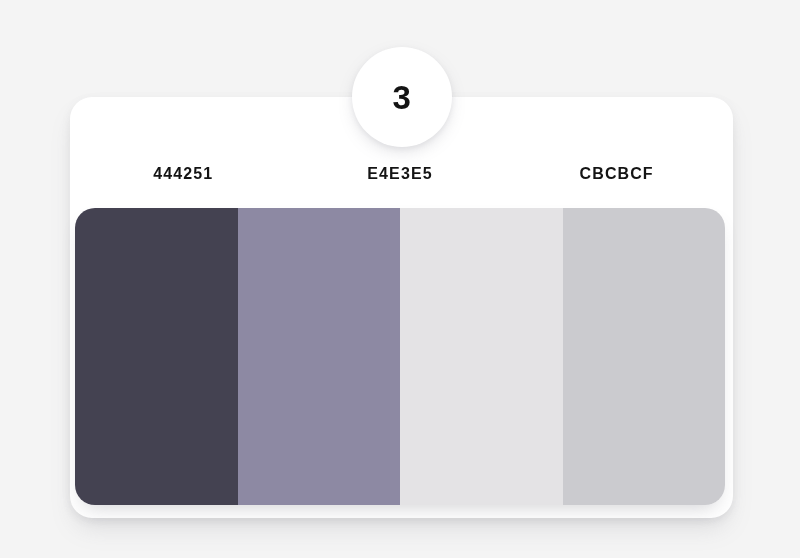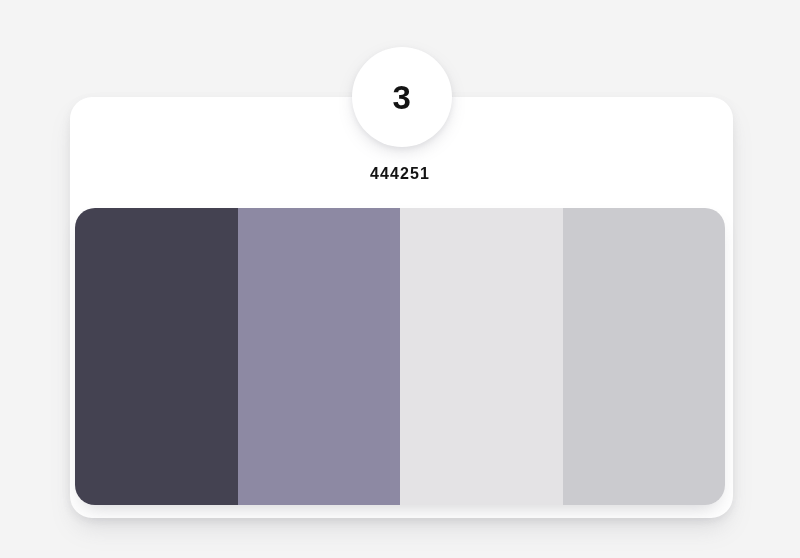--- a/index.html
+++ b/index.html
@@ -107,19 +107,21 @@
 
   <div id="swatch-strip">
     <div class="swatch" style="background: rgb(68, 66, 81);"></div>
     <div class="swatch" style="background: rgb(141, 137, 163);"></div>
     <div class="swatch" style="background: rgb(228, 227, 229);"></div>
     <div class="swatch" style="background: rgb(203, 203, 207);"></div>
   </div>
 
   <div id="hex-label-row">
     <div class="hex-label">444251</div>
+    <div class="hex-label">E4E3E5</div>
+    <div class="hex-label">CBCBCF</div>
   </div>
 
   <div id="palette-badge">
     <span class="badge-number">3</span>
   </div>
 
 </div>
 
 </body></html>

